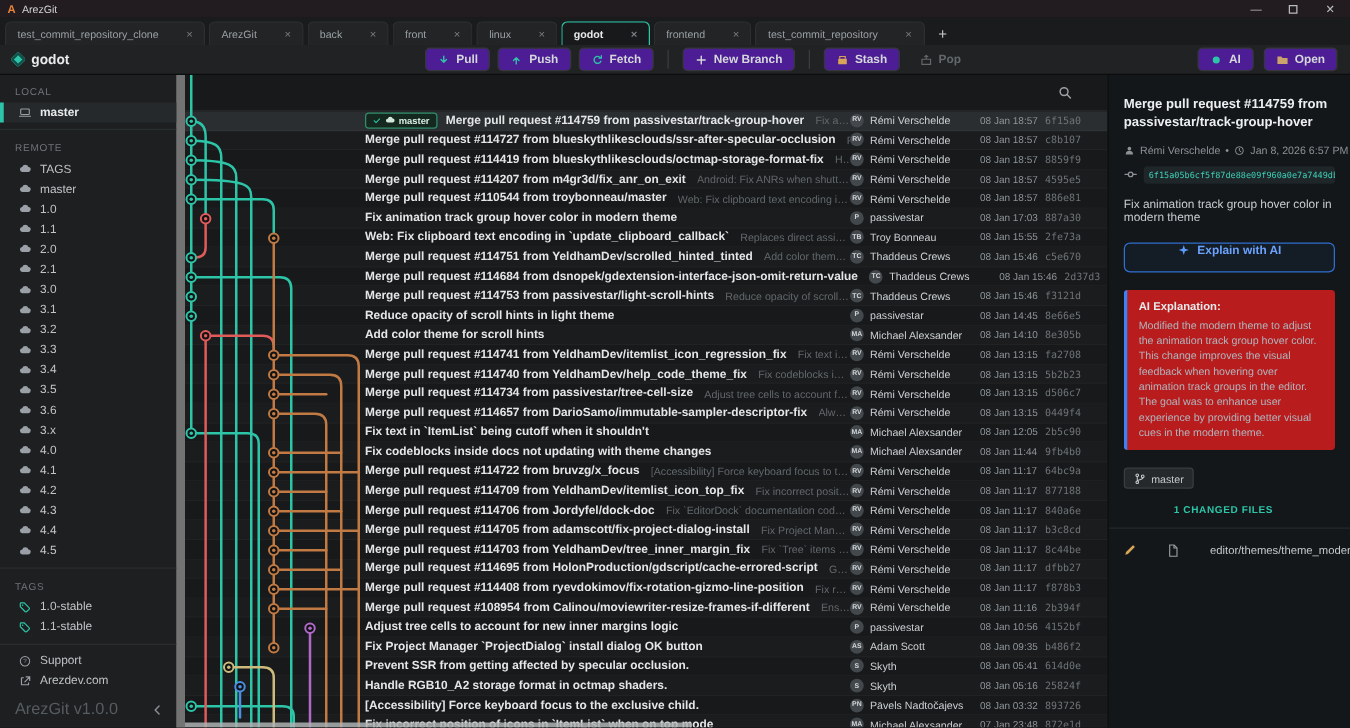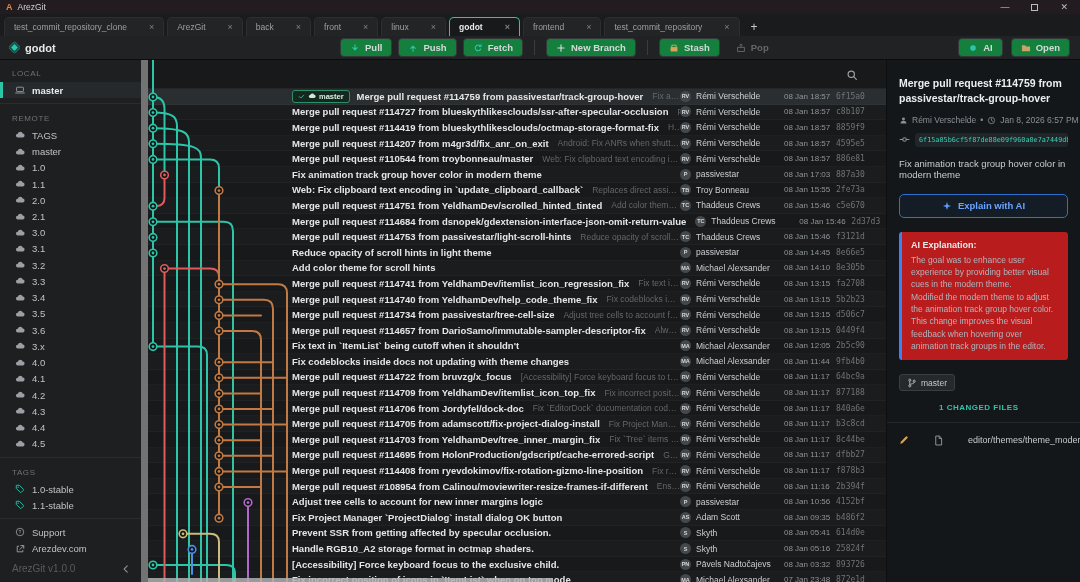--- a/index.html
+++ b/index.html
@@ -22,36 +22,36 @@
   .tab.active { background:#17191a; border-color:#2dc5a8; color:#e8eaec; font-weight:bold; }
   .tab .x { color:#7b8186; font-size:9px; }
   .tab-plus { color:#c6cacd; font-size:12px; padding:0 8px 2px; }
 
   
   .toolbar { height:24px; background:#202223; border-bottom:1px solid #0b0c0d; display:flex; align-items:center; padding:0 10px; }
   .repo { display:flex; align-items:center; gap:6px; font-size:11px; font-weight:bold; color:#e8eaec; width:330px; }
   .repo-diamond { width:9px; height:9px; background:#2dc5a8; transform:rotate(45deg); border-radius:2px;
     box-shadow:inset 0 0 0 2.1px #14504a; }
   .tool-mid { display:flex; align-items:center; gap:6px; flex:1; }
-  .tbtn { display:flex; align-items:center; gap:5px; background:#15803d; border:1px solid #35383a;
+  .tbtn { display:flex; align-items:center; gap:5px; background:#4c1d95; border:1px solid #35383a;
     border-radius:4px; height:19px; padding:0 9px; font-size:9.5px; font-weight:bold; color:#d5d8da; }
   .tbtn.disabled { background:transparent; border-color:transparent; color:#63686c; }
   .tdiv { width:1px; height:15px; background:#3a3d3f; margin:0 5px; }
   .tool-right { display:flex; gap:8px; }
 
   
   .content { position:absolute; top:60px; left:0; right:0; bottom:0; display:flex; }
 
   
   .sidebar { width:148px; background:#1d1f20; border-right:7px solid #737373; display:flex; flex-direction:column; padding-top:4px; position:relative; }
   .shead { font-size:8px; letter-spacing:.6px; color:#6f7478; padding:5px 12px 4px; }
   .sitem { height:16.6px; display:flex; align-items:center; gap:7px; padding:0 12px; font-size:9.5px; color:#c0c4c7; border-left:3px solid transparent; }
   .sitem.sel { background:#26292b; border-left-color:#2dc5a8; color:#e8eaec; font-weight:bold; }
   .sdiv { height:1px; background:#2a2d2f; margin:5px 0; }
-  .sfoot { margin-top:auto; display:flex; align-items:center; justify-content:space-between; padding:6px 10px 8px 12px; font-size:10px; color:#565c60; }
+  .sfoot { margin-top:auto; display:flex; align-items:center; justify-content:space-between; padding:6px 10px 8px 12px; font-size:13px; color:#565c60; }
 
   
   .main { flex:1; position:relative; background:#17191a; overflow:hidden; }
   .listhead { height:29px; border-bottom:1px solid #232526; display:flex; align-items:center; justify-content:flex-end; padding-right:28px; }
   .rows { position:absolute; top:29px; left:0; right:0; bottom:0; overflow:hidden; }
   .crow { height:15.6px; display:flex; align-items:center; padding-left:144px; padding-right:8px; border-bottom:1px solid rgba(255,255,255,.028); }
   .crow:nth-child(even) { background:rgba(255,255,255,.014); }
   .crow.sel { background:#2b2e30; }
   .ctitle { font-size:9.5px; font-weight:bold; color:#e4e6e8; white-space:nowrap; }
   .cdesc { font-size:8.5px; color:#63686c; white-space:nowrap; overflow:hidden; text-overflow:ellipsis; flex:1; margin-left:9px; }
@@ -68,21 +68,21 @@
 
   
   .details { width:194px; background:#131719; border-left:1px solid #0d0e0f; padding:16px 12px 0; font-size:9px; overflow:hidden; }
   .dtitle { font-size:10.5px; font-weight:bold; color:#eceef0; line-height:1.4; margin-bottom:9px; }
   .dmeta { display:flex; align-items:center; gap:4px; color:#8b9196; font-size:8.5px; margin-bottom:8px; white-space:nowrap; }
   .dhash { display:flex; align-items:center; gap:5px; margin-bottom:11px; }
   .dhash code { background:#1e262a; color:#3ecfb4; font-family:"DejaVu Sans Mono",monospace; font-size:6.8px;
     padding:3px 4px; border-radius:3px; white-space:nowrap; overflow:hidden; flex:1; }
   .ddesc { color:#c9cdd1; font-size:9.5px; margin-bottom:14px; }
   .explain { width:100%; height:24px; border:1px solid #2f6fd0; border-radius:5px; background:rgba(59,130,246,.06);
-    color:#6ba3ff; font-size:9.5px; font-weight:bold; display:flex; align-items:center; justify-content:center; gap:6px; margin-bottom:14px; }
+    color:#6ba3ff; font-size:9.5px; font-weight:bold; display:flex; justify-content:center; gap:6px; margin-bottom:14px; }
   .aibox { background:#b91c1c; border-left:3px solid #3b82f6; border-radius:3px; padding:8px 9px; margin-bottom:14px; }
   .aibox h4 { font-size:9px; color:#e8eaec; margin-bottom:4px; }
   .aibox p { font-size:8.5px; line-height:1.45; color:#aeb6bf; }
   .chip { display:inline-flex; align-items:center; gap:4px; background:#26292b; border:1px solid #3a3e41;
     border-radius:3px; padding:2px 7px; font-size:8.5px; color:#c6cacd; margin-bottom:12px; }
   .changed { color:#2dc5a8; font-size:8px; font-weight:bold; letter-spacing:.5px; margin-bottom:10px;margin-left:40px; }
   .ddiv { height:1px; background:#26292b; margin:0 -12px 12px; }
   .frow { display:flex; align-items:center; gap:24px; font-size:9px; color:#c6cacd; }
 </style>
 </head>
@@ -827,22 +827,22 @@
     </div>
     <div class="ddesc">Fix animation track group hover color in modern theme</div>
     <div class="explain">
       <span id="ic-sparkle"><svg class="icn" width="10" height="10" viewBox="0 0 16 16">
             <path d="M8 1.5 9.6 6.4 14.5 8 9.6 9.6 8 14.5 6.4 9.6 1.5 8 6.4 6.4z" fill="#5b9cff"></path>
           </svg></span>
       <span>Explain with AI</span>
     </div>
     <div class="aibox">
       <h4>AI Explanation:</h4>
+      <p>Modified the modern theme to adjust the animation track group hover color. This change improves the visual feedback when hovering over animation track groups in the editor.</p>
       <p>The goal was to enhance user experience by providing better visual cues in the modern theme.</p>
-      <p>Modified the modern theme to adjust the animation track group hover color. This change improves the visual feedback when hovering over animation track groups in the editor.</p>
     </div>
     <div>
       <span class="chip">
         <span id="ic-branch"><svg class="icn" width="10" height="10" viewBox="0 0 16 16">
               <circle cx="4.5" cy="3.5" r="1.7" fill="none" stroke="#c6cacd" stroke-width="1.3"></circle>
               <circle cx="4.5" cy="12.5" r="1.7" fill="none" stroke="#c6cacd" stroke-width="1.3"></circle>
               <circle cx="11.5" cy="5" r="1.7" fill="none" stroke="#c6cacd" stroke-width="1.3"></circle>
               <path d="M4.5 5.2v5.6M11.5 6.7c0 2.8-5 2.3-6.3 3.6" fill="none" stroke="#c6cacd" stroke-width="1.3"></path>
             </svg></span>
         <span>master</span>

